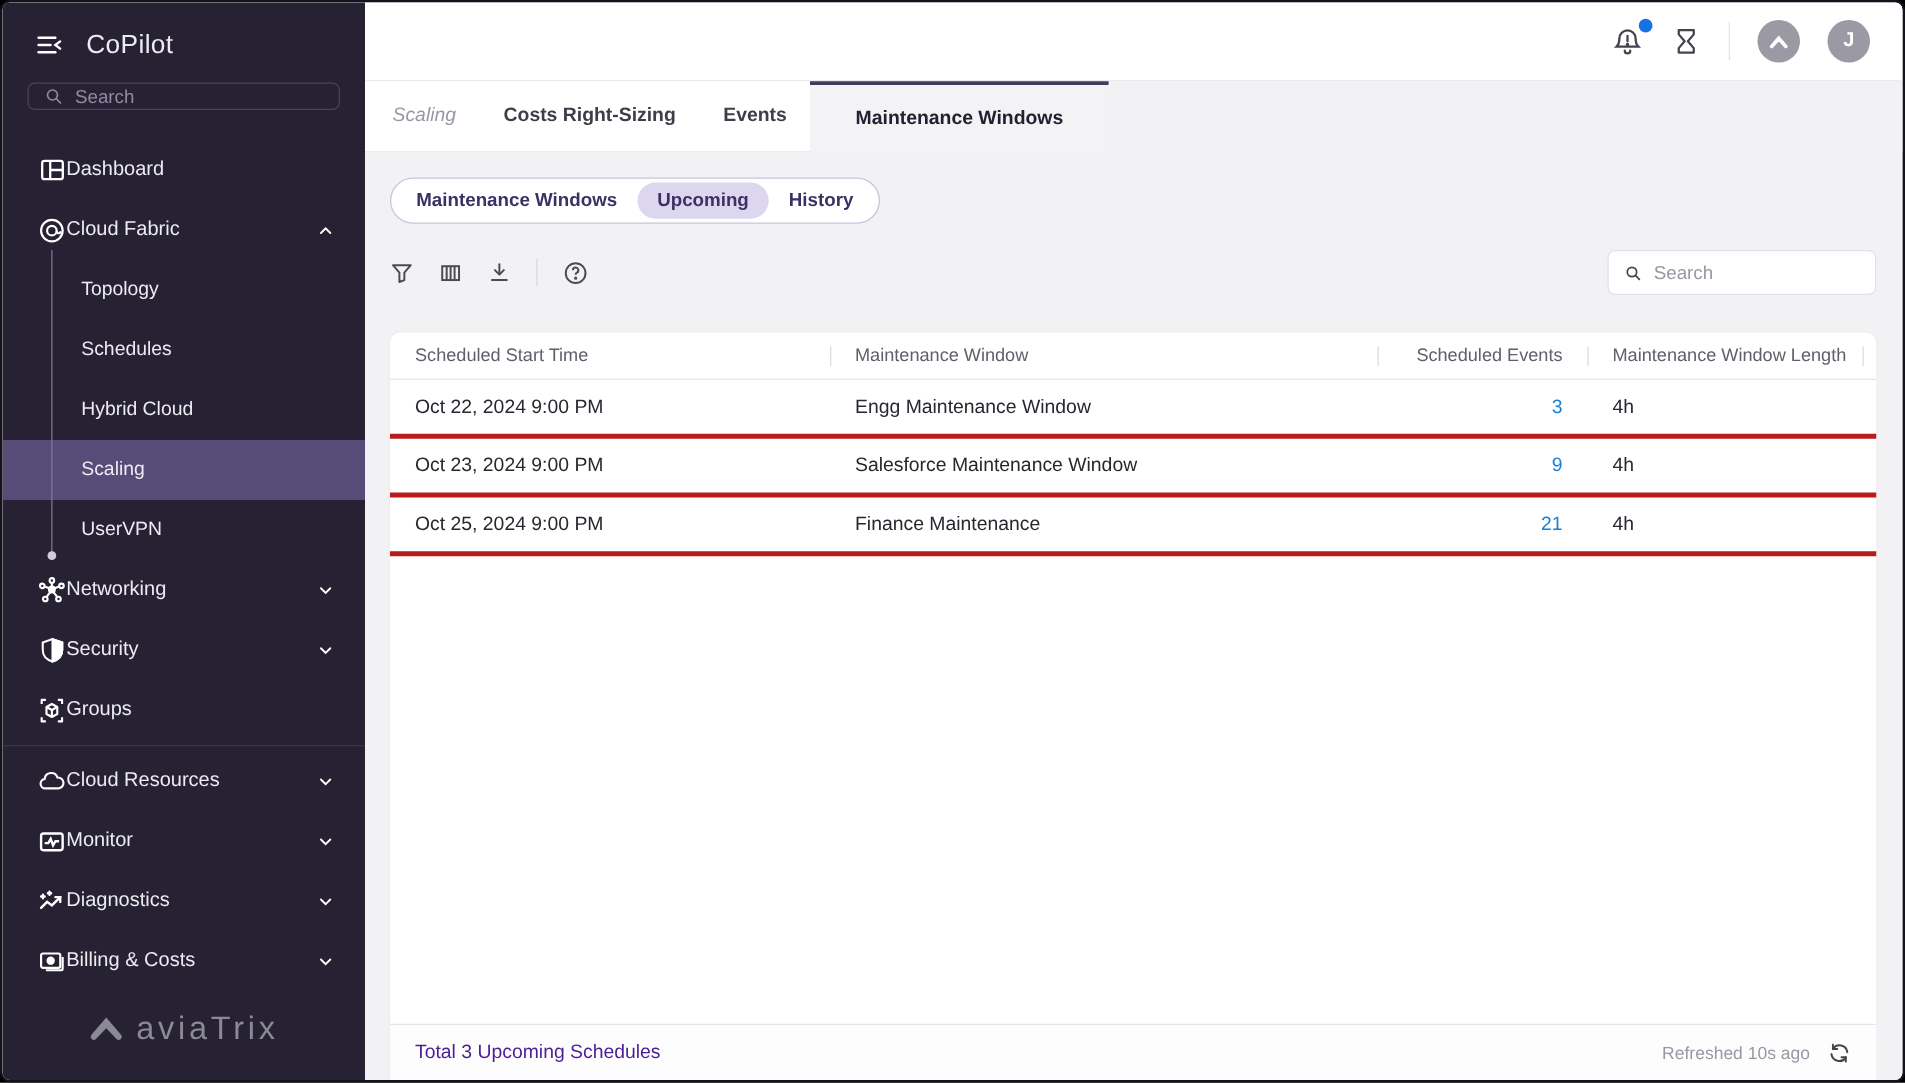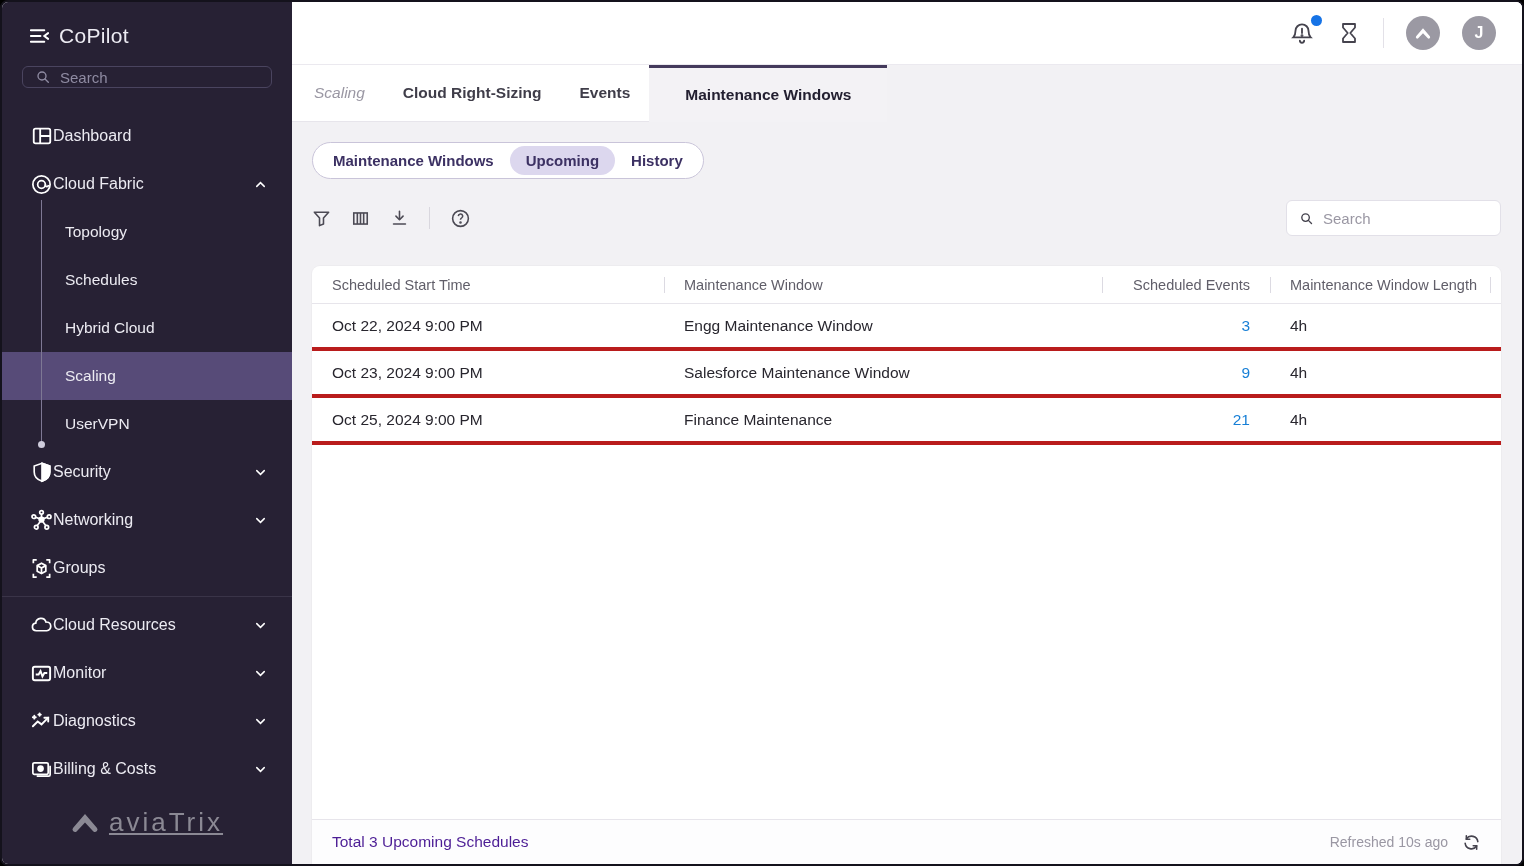--- a/index.html
+++ b/index.html
@@ -2,36 +2,36 @@
 <html><head>
 <meta charset="utf-8">
 <style>
   * { margin:0; padding:0; box-sizing:border-box; }
   html,body { background:#000; }
   body { font-family:"Liberation Sans","DejaVu Sans",sans-serif; }
   .page { width:1524px; height:866px; background:#fff; border:2px solid #14121c; border-radius:8px; overflow:hidden; display:flex; }
 
   
   .sidebar { width:290px; min-width:290px; background:#272134; color:#ecebf2; display:flex; flex-direction:column; position:relative; }
-  .sb-header { display:flex; align-items:center; gap:8px; padding:22px 24px 8px 26px; }
+  .sb-header { display:flex; align-items:center; gap:18px; padding:22px 24px 8px 26px; }
   .sb-title { font-size:21px; font-weight:400; letter-spacing:.3px; }
   .sb-search { margin:10px 20px 0 20px; height:37px; border:1px solid #4a445f; border-radius:6px; display:flex; align-items:center; padding:0 12px; gap:9px; color:#8f8ba2; }
   .sb-search input { background:transparent; border:none; outline:none; color:#cfccdc; font-size:15px; width:100%; font-family:inherit; }
   .sb-search input::placeholder { color:#8f8ba2; }
   .nav { margin-top:24px; flex:1; }
   .nav-item { height:48px; display:flex; align-items:center; padding:0 24px 0 28px; font-size:16px; cursor:pointer; position:relative; }
   .nav-item .lbl { flex:1; }
   .nav-ico { width:23px; height:23px; display:flex; align-items:center; justify-content:center; color:#fff; }
   .subnav { position:relative; }
   .subnav::before { content:''; position:absolute; left:39px; top:-8px; bottom:6px; width:1px; background:#7e7894; }
   .subnav::after { content:''; position:absolute; left:36px; bottom:0px; width:7px; height:7px; border-radius:50%; background:#cfccdc; }
   .sub-item { height:48px; display:flex; align-items:center; padding-left:63px; font-size:15.5px; cursor:pointer; }
   .sub-item.selected { background:#574b78; }
   .sb-divider { height:1px; background:#3a3448; margin:4px 0; }
-  .sb-logo { display:flex; align-items:center; justify-content:center; gap:10px; padding:14px 0 26px 0; color:#8b8994;text-decoration:underline; }
+  .sb-logo { display:flex; align-items:center; justify-content:center; gap:10px; padding:14px 0 26px 0; color:#8b8994; }
   .sb-logo .logo-text { font-size:26px; font-weight:300; letter-spacing:3px; color:#8b8994; }
 
   
   .main { flex:1; display:flex; flex-direction:column; background:#f2f1f4; min-width:0; }
   .topbar { height:63px; background:#fff; border-bottom:1px solid #ebe9ef; display:flex; align-items:center; justify-content:flex-end; gap:22px; padding-right:26px; }
   .tb-icon { color:#45434e; position:relative; display:flex; cursor:pointer; }
   .notif-dot { position:absolute; top:-5px; right:-7px; width:11px; height:11px; border-radius:50%; background:#1673e6; }
   .tb-sep { width:1px; height:30px; background:#e3e1e8; }
   .avatar { width:34px; height:34px; border-radius:50%; background:#9b99a3; color:#fff; display:flex; align-items:center; justify-content:center; font-size:16px; font-weight:700; cursor:pointer; }
 
@@ -142,35 +142,20 @@
         <div class="sub-item selected">
             <span>Scaling</span>
           </div>
         <div class="sub-item">
             <span>UserVPN</span>
           </div>
       </div>
 
       <div class="nav-item">
         <span class="nav-ico">
-          <svg width="22" height="22" viewBox="0 0 24 24" fill="none" stroke="#fff" stroke-width="1.8">
-              <path d="M12 2.5 L20.5 5.5 V12 C20.5 17.5 16.8 20.6 12 22 C7.2 20.6 3.5 17.5 3.5 12 V5.5 Z"></path>
-              <path d="M12 2.5 L20.5 5.5 V12 C20.5 17.5 16.8 20.6 12 22 Z" fill="#fff"></path>
-            </svg>
-        </span>
-        <span class="lbl">Security</span>
-        <span>
-          <svg width="15" height="15" viewBox="0 0 24 24" fill="none" stroke="#fff" stroke-width="2.4" stroke-linecap="round">
-              <polyline points="6,9 12,15 18,9"></polyline>
-            </svg>
-        </span>
-      </div>
-
-      <div class="nav-item">
-        <span class="nav-ico">
           <svg width="23" height="23" viewBox="0 0 24 24" fill="none" stroke="#fff" stroke-width="1.8">
               <circle cx="12" cy="11" r="2.4" fill="#fff"></circle>
               <circle cx="12" cy="3.5" r="1.9"></circle>
               <circle cx="4" cy="8" r="1.9"></circle>
               <circle cx="20" cy="8" r="1.9"></circle>
               <circle cx="6.5" cy="19" r="1.9"></circle>
               <circle cx="17.5" cy="19" r="1.9"></circle>
               <line x1="12" y1="8.6" x2="12" y2="5.4"></line>
               <line x1="9.9" y1="10" x2="5.8" y2="8.6"></line>
               <line x1="14.1" y1="10" x2="18.2" y2="8.6"></line>
@@ -181,20 +166,35 @@
         <span class="lbl">Networking</span>
         <span>
           <svg width="15" height="15" viewBox="0 0 24 24" fill="none" stroke="#fff" stroke-width="2.4" stroke-linecap="round">
               <polyline points="6,9 12,15 18,9"></polyline>
             </svg>
         </span>
       </div>
 
       <div class="nav-item">
         <span class="nav-ico">
+          <svg width="22" height="22" viewBox="0 0 24 24" fill="none" stroke="#fff" stroke-width="1.8">
+              <path d="M12 2.5 L20.5 5.5 V12 C20.5 17.5 16.8 20.6 12 22 C7.2 20.6 3.5 17.5 3.5 12 V5.5 Z"></path>
+              <path d="M12 2.5 L20.5 5.5 V12 C20.5 17.5 16.8 20.6 12 22 Z" fill="#fff"></path>
+            </svg>
+        </span>
+        <span class="lbl">Security</span>
+        <span>
+          <svg width="15" height="15" viewBox="0 0 24 24" fill="none" stroke="#fff" stroke-width="2.4" stroke-linecap="round">
+              <polyline points="6,9 12,15 18,9"></polyline>
+            </svg>
+        </span>
+      </div>
+
+      <div class="nav-item">
+        <span class="nav-ico">
           <svg width="23" height="23" viewBox="0 0 24 24" fill="none" stroke="#fff" stroke-width="1.8" stroke-linejoin="round">
               <path d="M7 3 H3.5 V6.5 M17 3 H20.5 V6.5 M7 21 H3.5 V17.5 M17 21 H20.5 V17.5"></path>
               <path d="M12 6.5 L16.5 9 V14.8 L12 17.3 L7.5 14.8 V9 Z"></path>
               <path d="M7.5 9 L12 11.5 L16.5 9 M12 11.5 V17.3"></path>
             </svg>
         </span>
         <span class="lbl">Groups</span>
       </div>
 
       <div class="sb-divider"></div>
@@ -292,21 +292,21 @@
       <span class="avatar">
         <svg width="16" height="13" viewBox="0 0 28 22" fill="#fff">
             <path d="M14 2 L26 16 a2.5 2.5 0 0 1 -3.6 3.4 L14 10.5 L5.6 19.4 A2.5 2.5 0 0 1 2 16 Z"></path>
           </svg>
       </span>
       <span class="avatar">J</span>
     </div>
 
     <div class="tabrow">
       <span class="tab first">Scaling</span>
-      <span class="tab">Cloud Right-Sizing</span>
+      <span class="tab">Costs Right-Sizing</span>
       <span class="tab">Events</span>
       <span class="tab active">Maintenance Windows</span>
       <span class="tab-fill"></span>
     </div>
 
     <div class="content">
 
       <div class="seg-group">
         <span class="seg-item">Maintenance Windows</span>
         <span class="seg-item selected">Upcoming</span>

